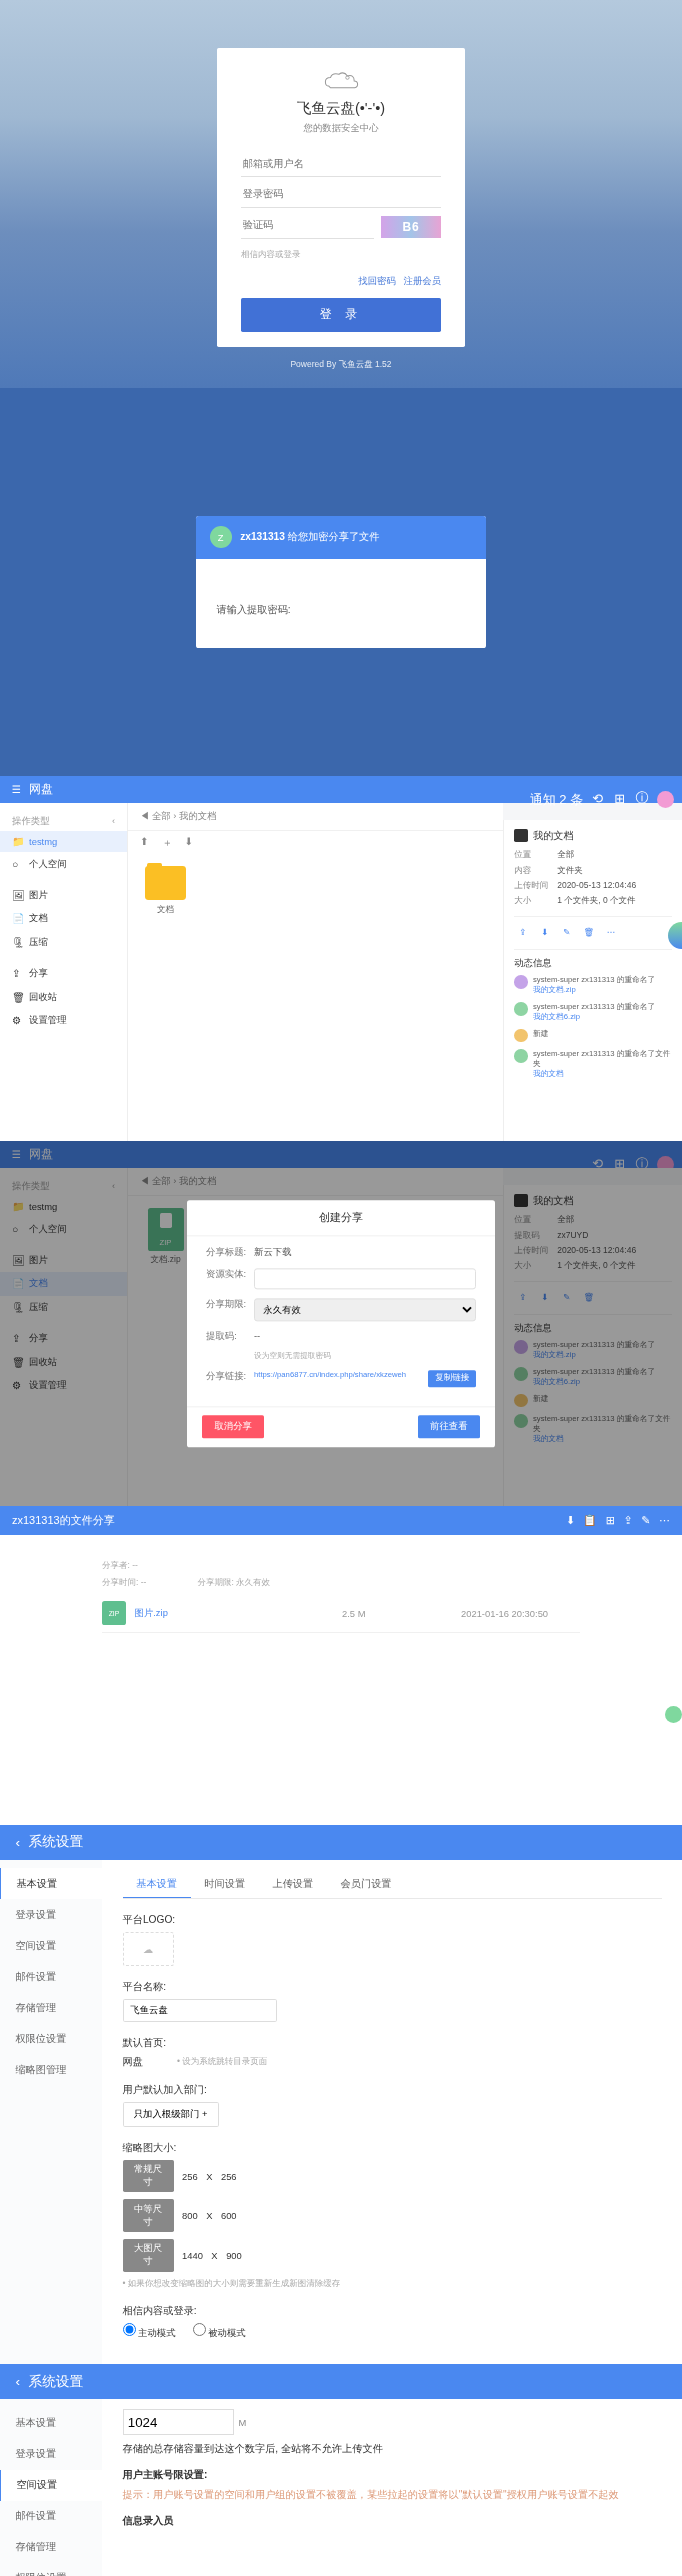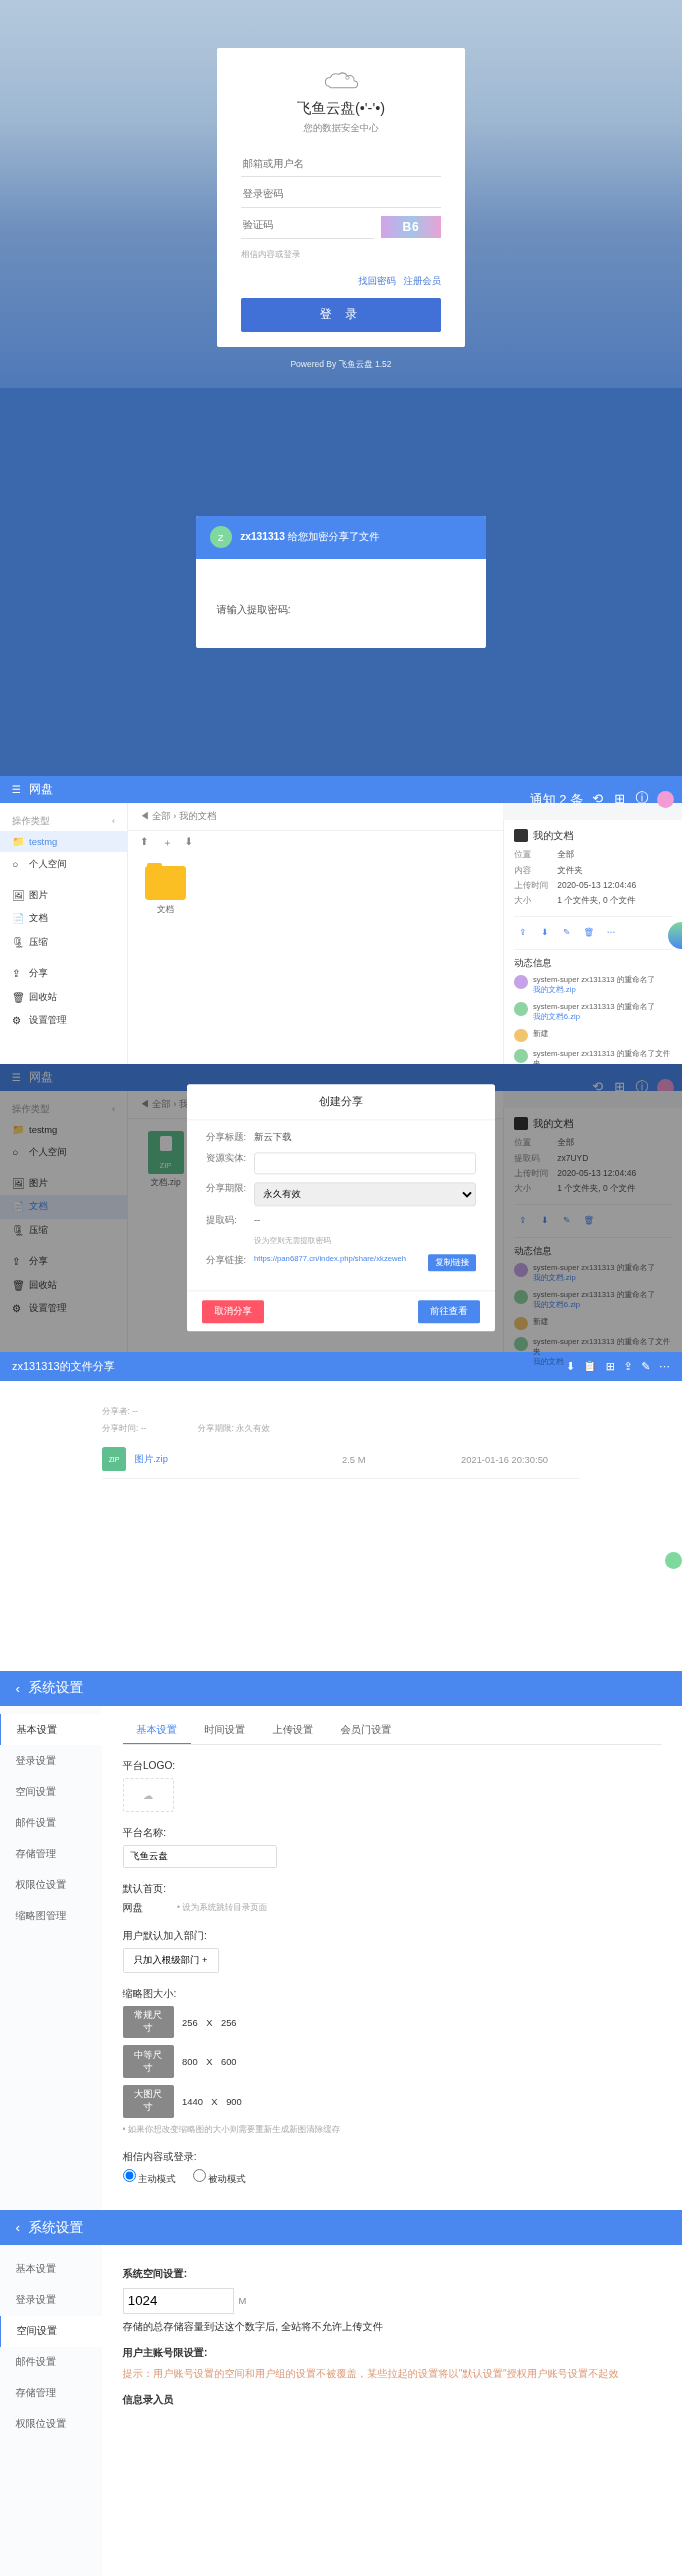--- a/index.html
+++ b/index.html
@@ -33,21 +33,21 @@
 .share-input-row button { background: #4a88f0; color: #fff; border: none; padding: 6.8px 15.4px; border-radius: 2.6px; cursor: pointer; }
 
 
 .fm-section { position: relative; }
 .fm-topbar { background: #4a88f0; color: #fff; height: 27px; display: flex; align-items: center; padding: 0 8.5px; }
 .fm-topbar .menu-ico { width: 15.4px; text-align: center; }
 .fm-topbar .title { margin-left: 5.1px; font-size: 12px; flex: 1; }
 .fm-topbar .right { display: flex; gap: 6.8px; font-size: 13px; margin-top: 20px; }
 .fm-topbar .ico { width: 15.4px; height: 15.4px; border-radius: 2.6px; display: flex; align-items: center; justify-content: center; }
 .fm-topbar .avatar-sm { width: 17px; height: 17px; border-radius: 50%; background: #f29bd4; }
-.fm-body { display: flex; height: 261px; background: #f5f6f8; }
+.fm-body { display: flex; height: 338px; background: #f5f6f8; }
 .fm-sidebar { width: 128px; background: #fff; border-right: 0.9px solid #eee; padding: 8.5px 0; }
 .fm-side-header { font-size: 9.4px; color: #999; padding: 3.4px 12px; display: flex; justify-content: space-between; }
 .fm-side-item { padding: 5.1px 12px; display: flex; align-items: center; font-size: 9.4px; cursor: pointer; }
 .fm-side-item.active { background: #e8f0fd; color: #4a88f0; }
 .fm-side-item .ico { width: 12px; margin-right: 5.1px; font-size: 10.2px; }
 .fm-side-group { margin-top: 8.5px; }
 .fm-main { flex: 1; background: #fff; margin: 0; display: flex; flex-direction: column; }
 .fm-breadcrumb { padding: 6.8px 12px; font-size: 9.4px; color: #888; border-bottom: 0.9px solid #f0f0f0; }
 .fm-toolbar { padding: 5.1px 12px; display: flex; gap: 8.5px; }
 .fm-tool-ico { width: 13.7px; height: 13.7px; color: #888; cursor: pointer; }
@@ -590,21 +590,20 @@
     <div class="sys-nav">
       <div class="sys-nav-item">基本设置</div>
       <div class="sys-nav-item">登录设置</div>
       <div class="sys-nav-item active">空间设置</div>
       <div class="sys-nav-item">邮件设置</div>
       <div class="sys-nav-item">存储管理</div>
       <div class="sys-nav-item">权限位设置</div>
 
     </div>
     <div class="sys-main">
-      <div class="sys-section-title">系统空间设置:</div>
       <div class="sys-prop">
         <input value="1024" style="">
         <span class="unit">M</span>
       </div>
       <div class="hint">存储的总存储容量到达这个数字后, 全站将不允许上传文件</div>
       <div class="sys-section-title">用户主账号限设置:</div>
       <div class="hint" style="color:#d97;">提示：用户账号设置的空间和用户组的设置不被覆盖，某些拉起的设置将以"默认设置"授权用户账号设置不起效</div>
       <div id="groups">
           <div class="sys-section-title">信息录入员</div>
         </div>

